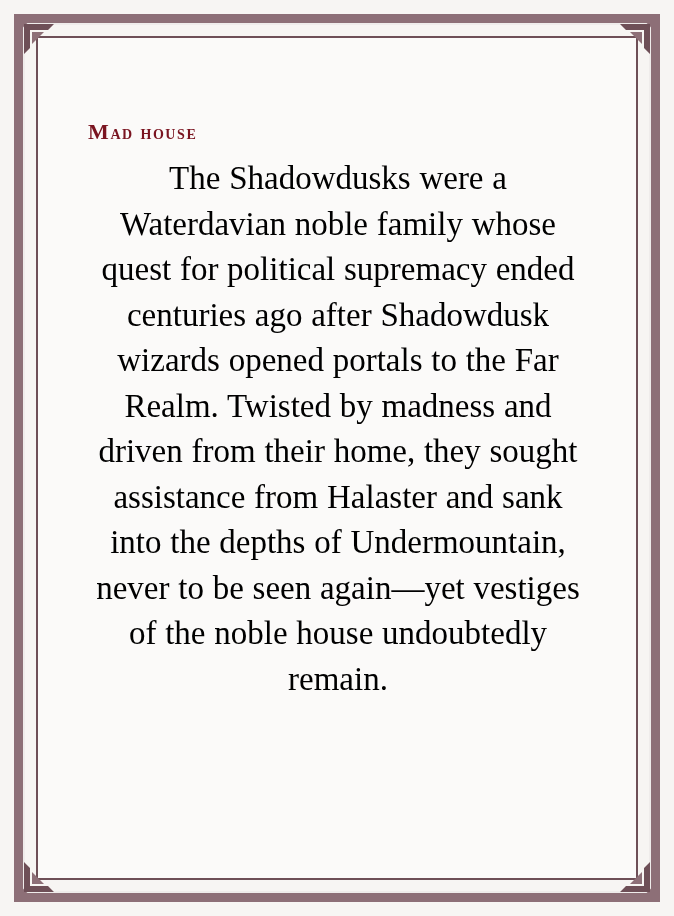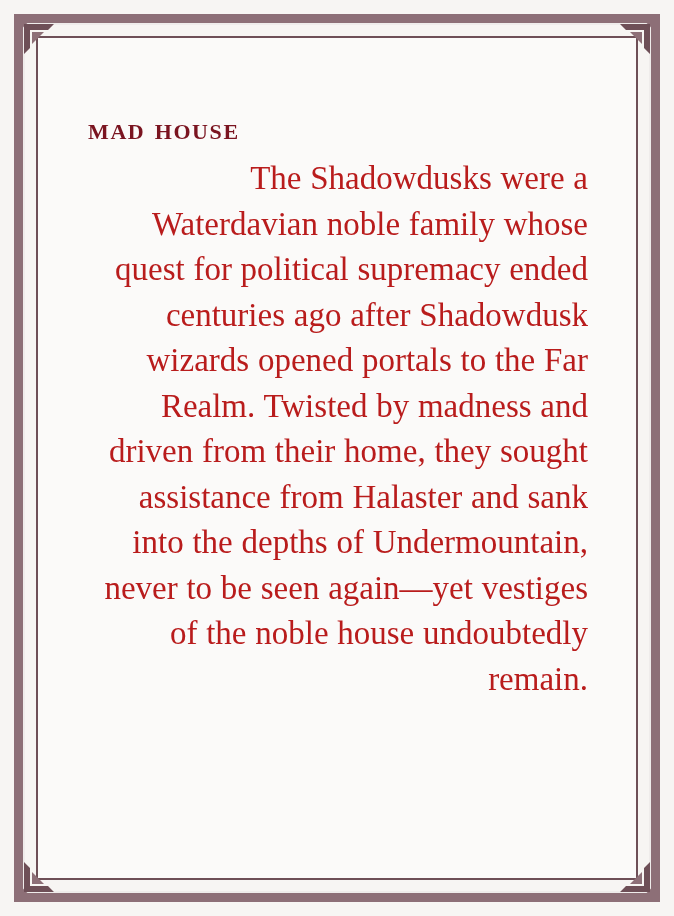--- a/index.html
+++ b/index.html
@@ -70,37 +70,37 @@
   .content {
     position: absolute;
     left: 88px;
     top: 112px;
     width: 500px;
   }
 
   .title {
     font-family: "Liberation Serif", serif;
     color: #7a1420;
-    font-size: 31px;
+    font-size: 20px;
     letter-spacing: 1.6px;
     font-variant: small-caps;
     text-transform: lowercase;
     margin: 0 0 10px 0;
     line-height: 1.1;
     white-space: nowrap;
   }
   .title::first-letter { font-size: 31px; }
 
   .body-text {
     font-family: "Liberation Serif", serif;
-    color: #b91c1c;
+    color: #000000;
     font-size: 33px;
     line-height: 45.5px;
     margin: 0;
-    text-align: right;
+    text-align: center;
     word-spacing: 0.5px;
   }
 </style>
 </head>
 <body>
 
 <div class="card">
 
   <div class="frame-outer">
     <div class="frame-outer-inner"></div>

